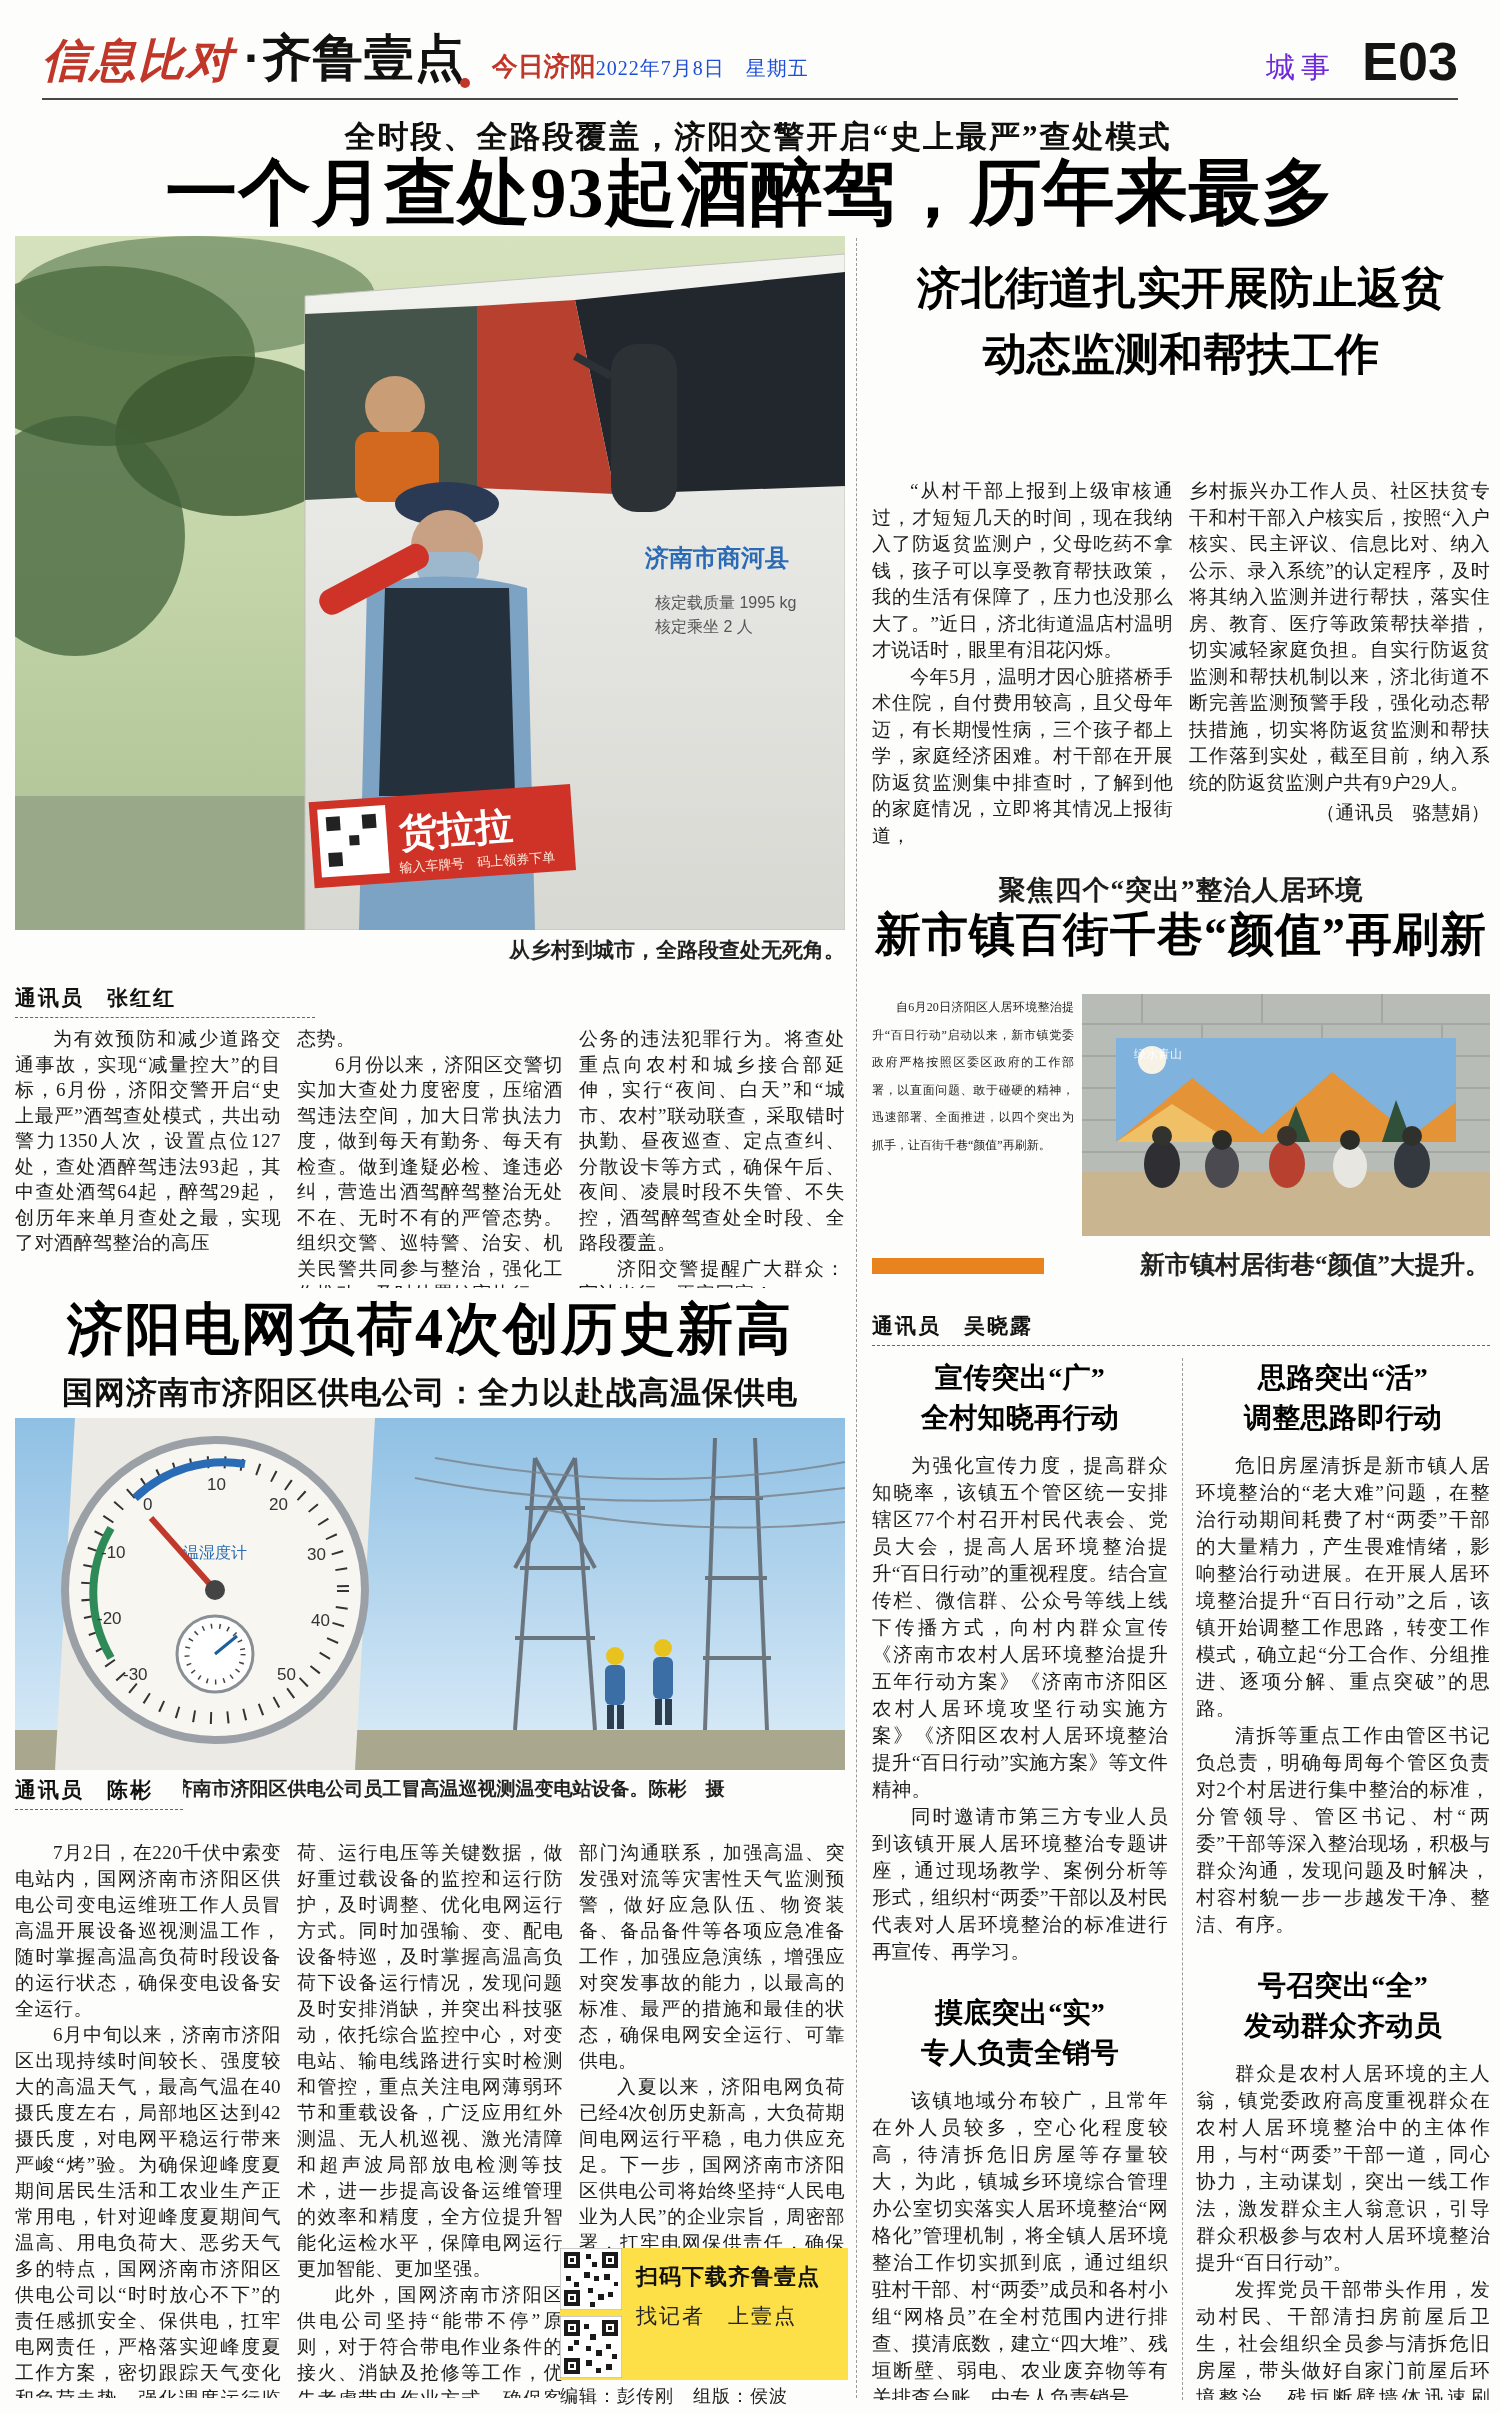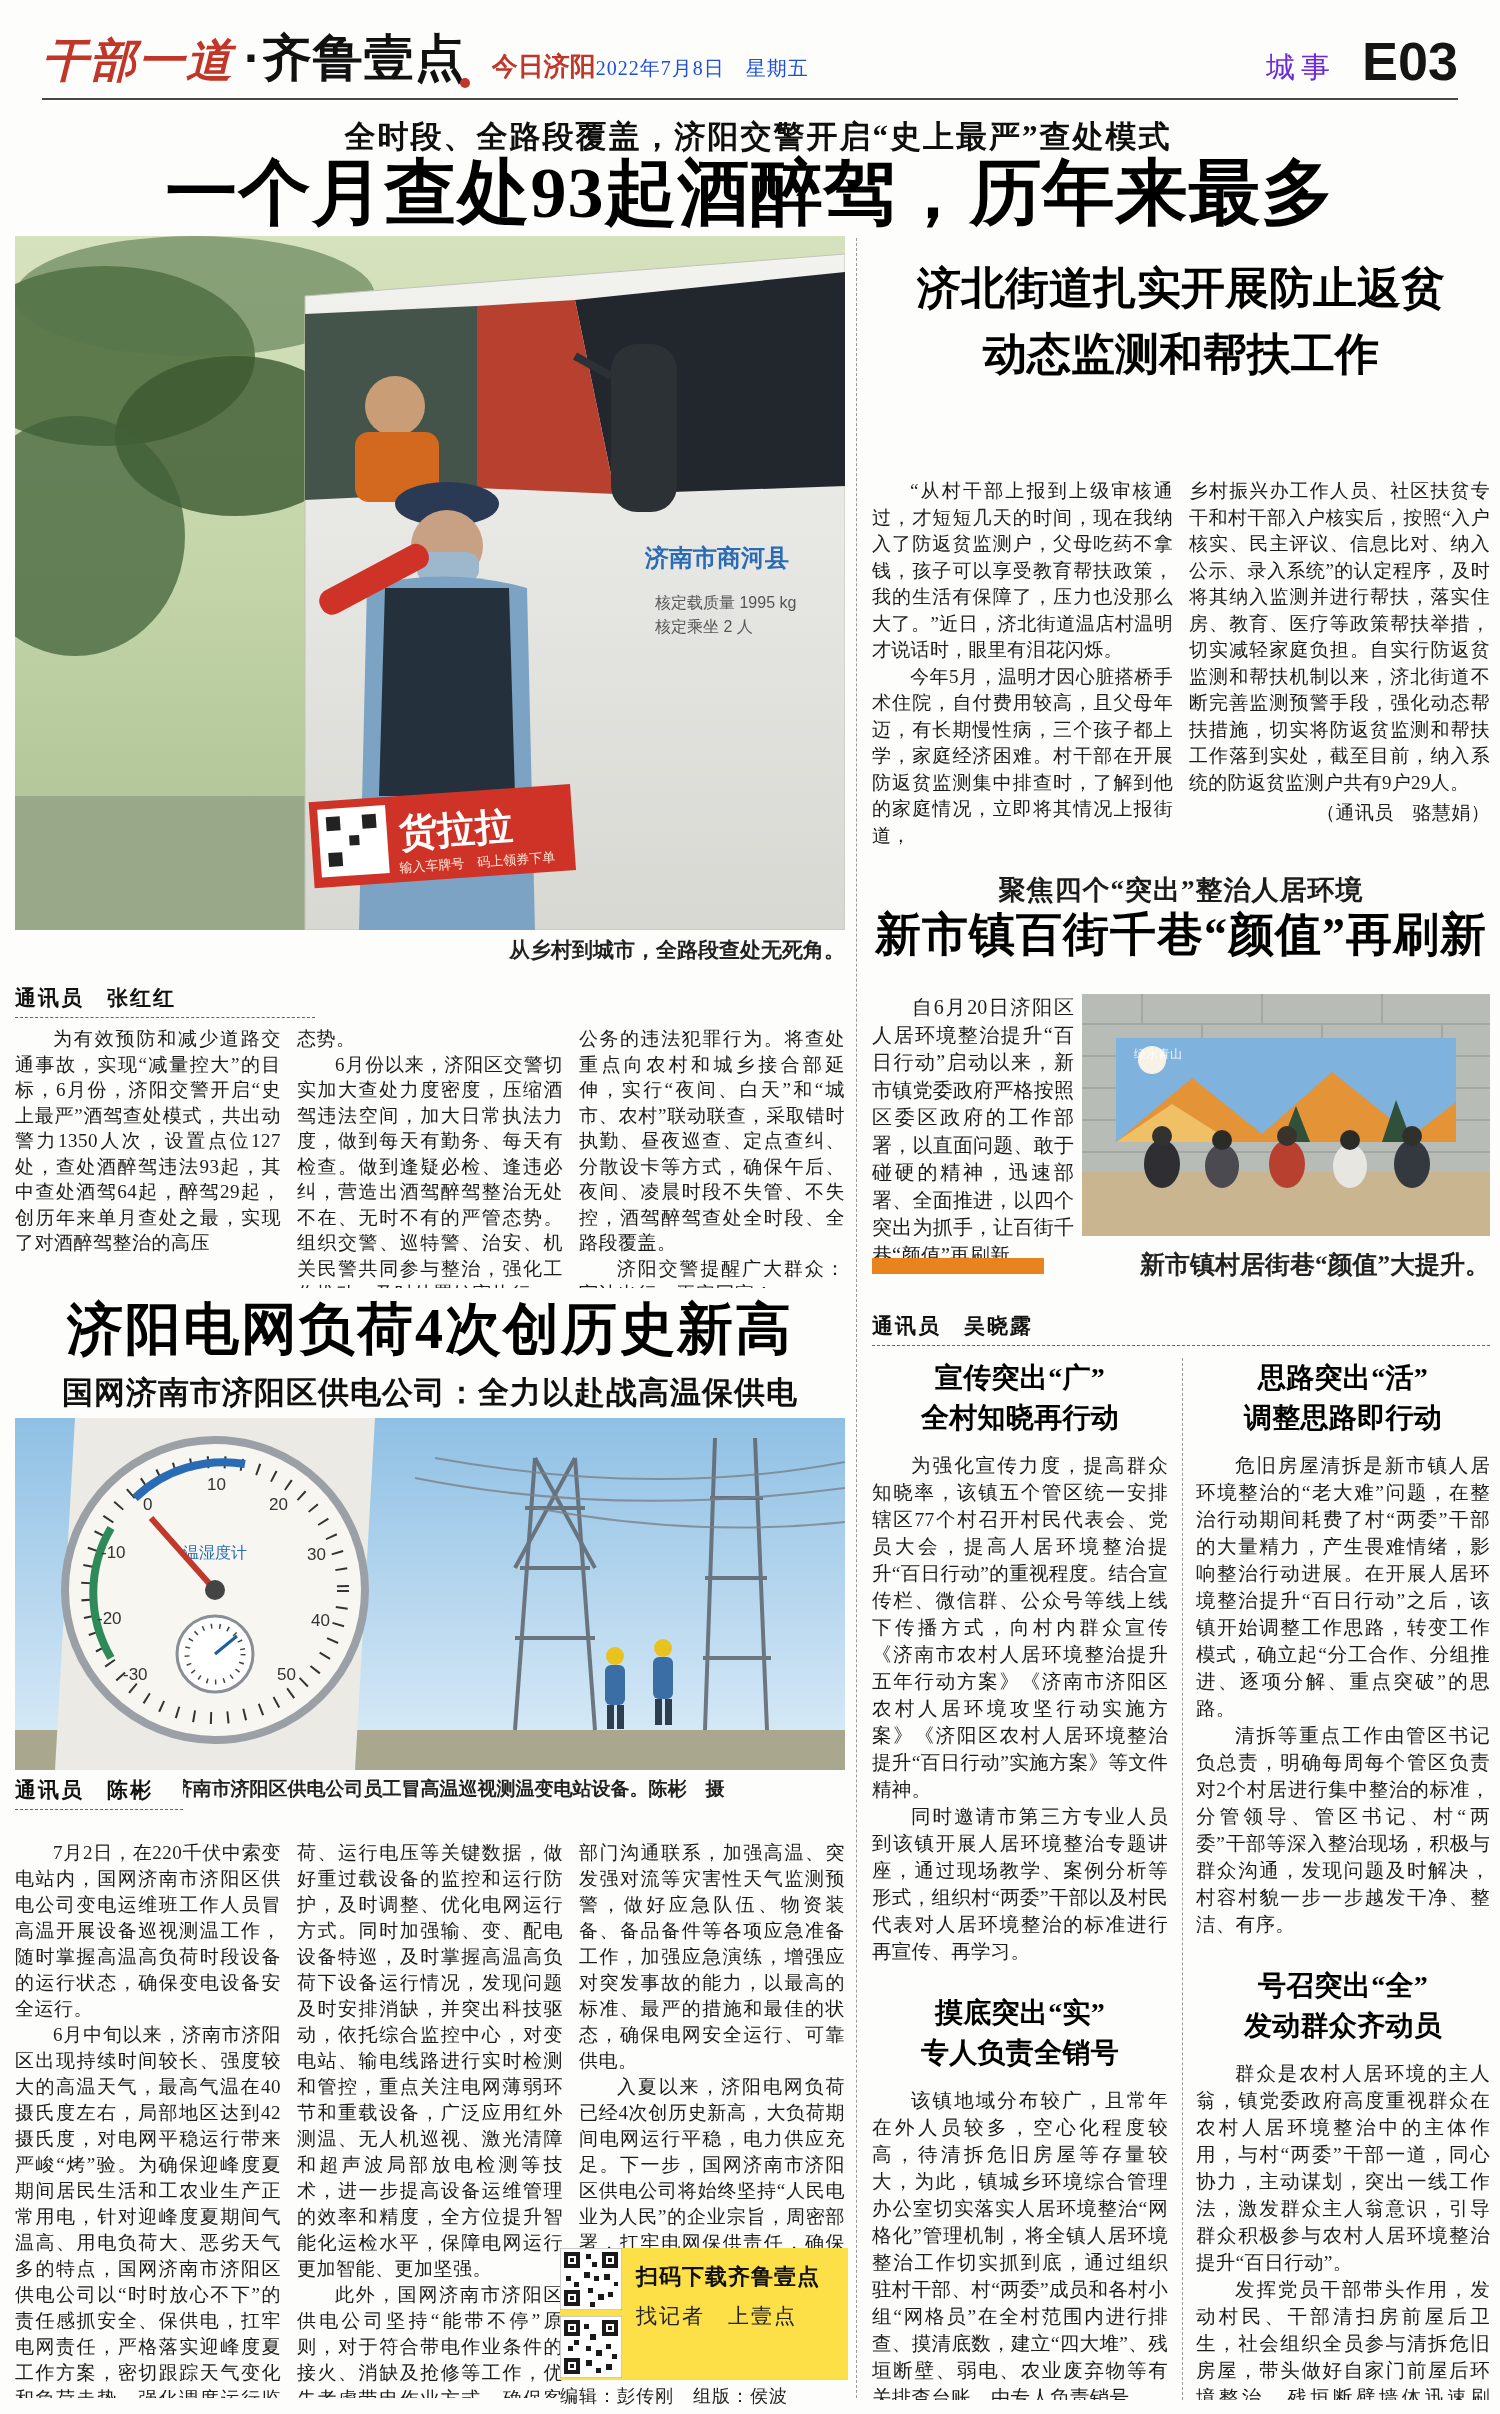--- a/index.html
+++ b/index.html
@@ -51,21 +51,21 @@
                  color:#101010;letter-spacing:1px;}
   .power-cols{left:15px;top:1840px;width:830px;height:558px;font-size:19px;line-height:26px;letter-spacing:.5px;}
 
   
   .vsep{border-left:1px dashed #9a9a9a;width:0;}
   .jibei-headline{left:872px;width:618px;top:256px;text-align:center;font-size:44px;line-height:66px;
                   font-weight:900;color:#000;}
   .jibei-cols{left:872px;top:478px;width:618px;height:390px;font-size:19px;line-height:26.5px;letter-spacing:.3px;}
   .xs-kicker{left:872px;width:618px;top:872px;text-align:center;font-size:27px;font-weight:700;letter-spacing:1px;}
   .xs-headline{left:872px;width:618px;top:904px;text-align:center;font-size:46px;font-weight:900;color:#000;letter-spacing:1px;}
-  .xs-intro{left:872px;top:994px;width:202px;font-size:20px;line-height:27.5px;}
+  .xs-intro{left:872px;top:994px;width:202px;font-size:12px;line-height:27.5px;}
   .orange-bar{left:872px;top:1258px;width:172px;height:16px;}
   .xs-caption{left:1082px;top:1248px;width:408px;text-align:right;font-size:25px;}
   .xs-byline{left:872px;top:1312px;width:618px;}
   .xs-col{top:1358px;height:1042px;font-size:19.5px;line-height:27px;overflow:hidden;letter-spacing:.3px;}
   .subhead{text-align:center;font-weight:900;font-size:28px;line-height:40px;color:#000;
            font-family:"Liberation Serif","DejaVu Serif",serif;margin:0 0 14px;}
   .sec+.sec{margin-top:28px;}
 
   .photo-caption-center{left:15px;top:1776px;width:830px;text-align:center;font-size:19px;}
   .lead-caption{left:15px;top:936px;width:830px;text-align:right;font-size:21px;}
@@ -82,21 +82,21 @@
 
   .photo-frame{overflow:hidden;background:#ddd;}
   svg text{font-family:"Liberation Sans","DejaVu Sans",sans-serif;}
 </style>
 </head>
 <body>
 
 <div class="sheet">
 
   <div class="abs masthead">
-    <span class="logo-red">干部一道</span>
+    <span class="logo-red">信息比对</span>
     <span class="logo-black"><span>·</span><span>齐鲁壹点</span></span>
     <span class="edition">今日济阳</span>
     <span class="dateline"><span>2022年7月8日</span>　<span>星期五</span></span>
     <span class="mast-right">
       <span class="section-name">城事</span>
       <span class="page-no">E03</span>
     </span>
   </div>
   <div class="abs mast-rule"></div>
 

